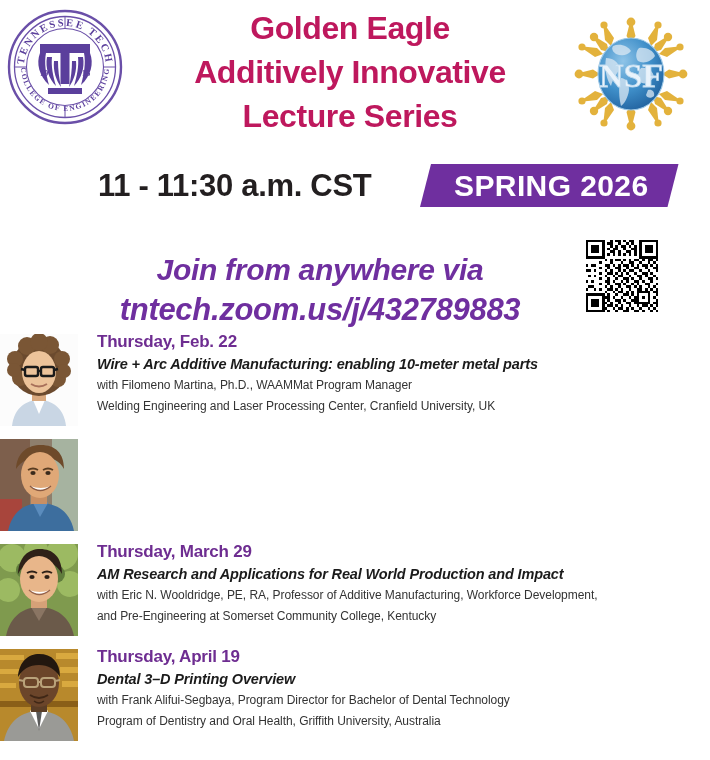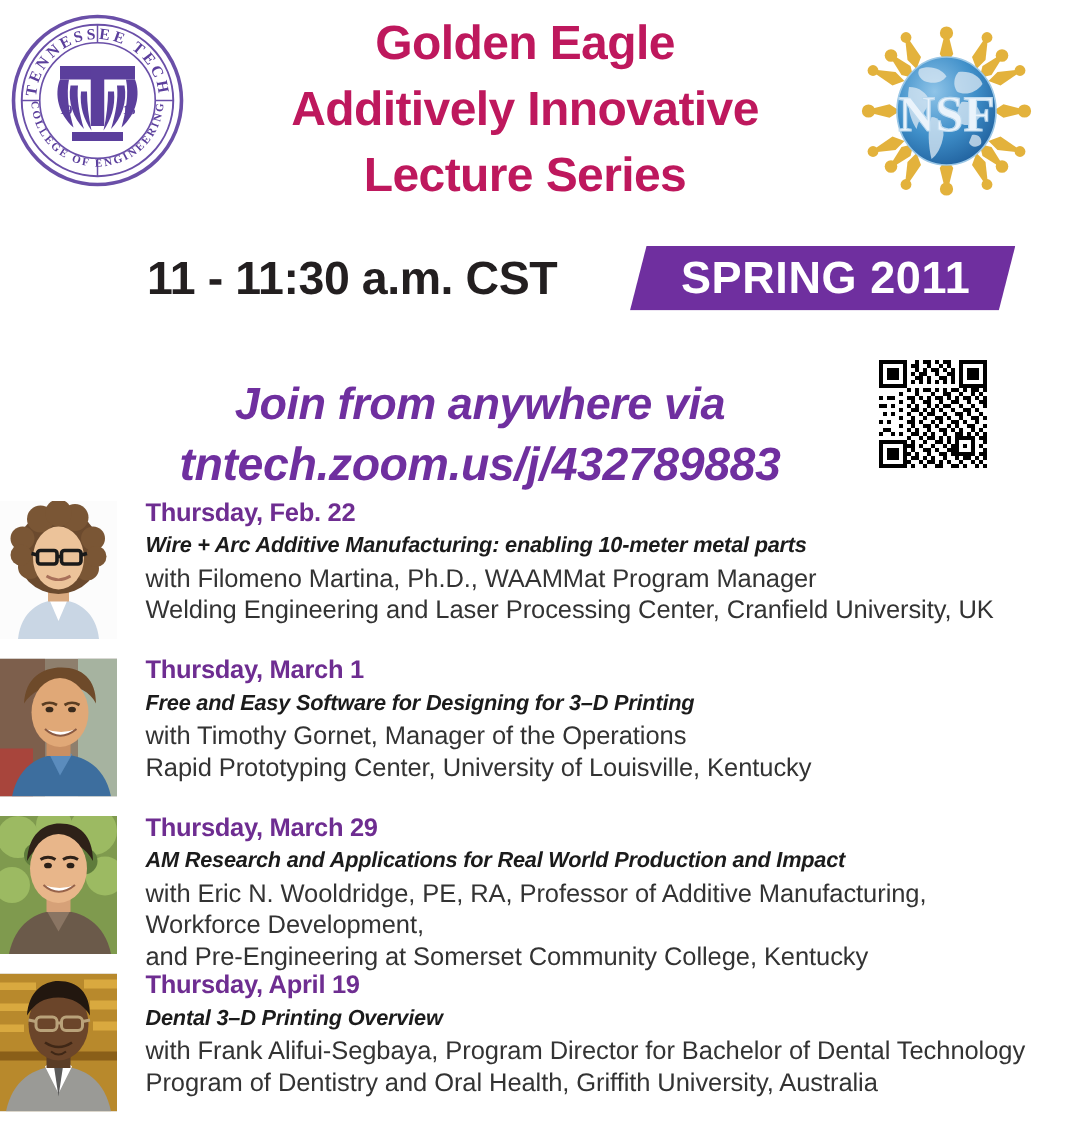--- a/index.html
+++ b/index.html
@@ -157,21 +157,21 @@
   .sp-topic {
     color: #1b1b1b;
     font-weight: bold;
     font-style: italic;
     font-size: 14.5px;
     line-height: 22px;
     letter-spacing: -0.15px;
   }
   .sp-line {
     color: #333333;
-    font-size: 17px;
+    font-size: 12px;
     line-height: 21px;
     letter-spacing: -0.05px;
   }
 </style>
 </head>
 <body>
 
 <div class="header">
 
   <div class="seal">
@@ -282,21 +282,21 @@
       <ellipse cx="58" cy="58" rx="33" ry="36" fill="none" stroke="#9bc7e6" stroke-width="1.1"></ellipse>
 
       <text x="58" y="71" font-family="Liberation Serif, serif" font-size="34" font-weight="bold" fill="#eaf3fb" text-anchor="middle" stroke="#bcd9ee" stroke-width="0.8">NSF</text>
     </svg>
   </div>
 </div>
 
 <div class="time-row">
   <div class="time-text">11 - 11:30 a.m. CST</div>
   <div class="spring-banner">
-    <span>SPRING 2011</span>
+    <span>SPRING 2026</span>
   </div>
 </div>
 
 <div class="join-row">
   <div class="join-text">
     <div class="l1">Join from anywhere via</div>
     <div class="l2">tntech.zoom.us/j/432789883</div>
   </div>
 </div>
 
@@ -416,26 +416,20 @@
 
         <ellipse cx="40" cy="36" rx="19" ry="23" fill="#e0a877"></ellipse>
         <ellipse cx="33" cy="34" rx="2.6" ry="1.9" fill="#3a2a1c"></ellipse>
         <ellipse cx="48" cy="34" rx="2.6" ry="1.9" fill="#3a2a1c"></ellipse>
         <path d="M28 31 Q33 28 38 31" fill="none" stroke="#5a3d22" stroke-width="1.8"></path>
         <path d="M43 31 Q48 28 53 31" fill="none" stroke="#5a3d22" stroke-width="1.8"></path>
         <path d="M30 47 Q40 56 51 47 Q41 51 30 47 Z" fill="#ffffff"></path>
         <path d="M30 47 Q40 56 51 47" fill="none" stroke="#8a5a42" stroke-width="1.4"></path>
       </svg>
     </div>
-    <div class="sp-text">
-      <div class="sp-date">Thursday, March 1</div>
-      <div class="sp-topic">Free and Easy Software for Designing for 3–D Printing</div>
-      <div class="sp-line">with Timothy Gornet, Manager of the Operations</div>
-      <div class="sp-line">Rapid Prototyping Center, University of Louisville, Kentucky</div>
-    </div>
   </div>
 
   <div class="speaker">
     <div class="photo">
       <svg viewBox="0 0 78 92" width="78" height="92">
         <rect width="78" height="92" fill="#7f9a4e"></rect>
         <g fill="#9cba62">
           <circle cx="12" cy="14" r="14"></circle>
             <circle cx="62" cy="10" r="16"></circle>
           <circle cx="70" cy="40" r="13"></circle>

